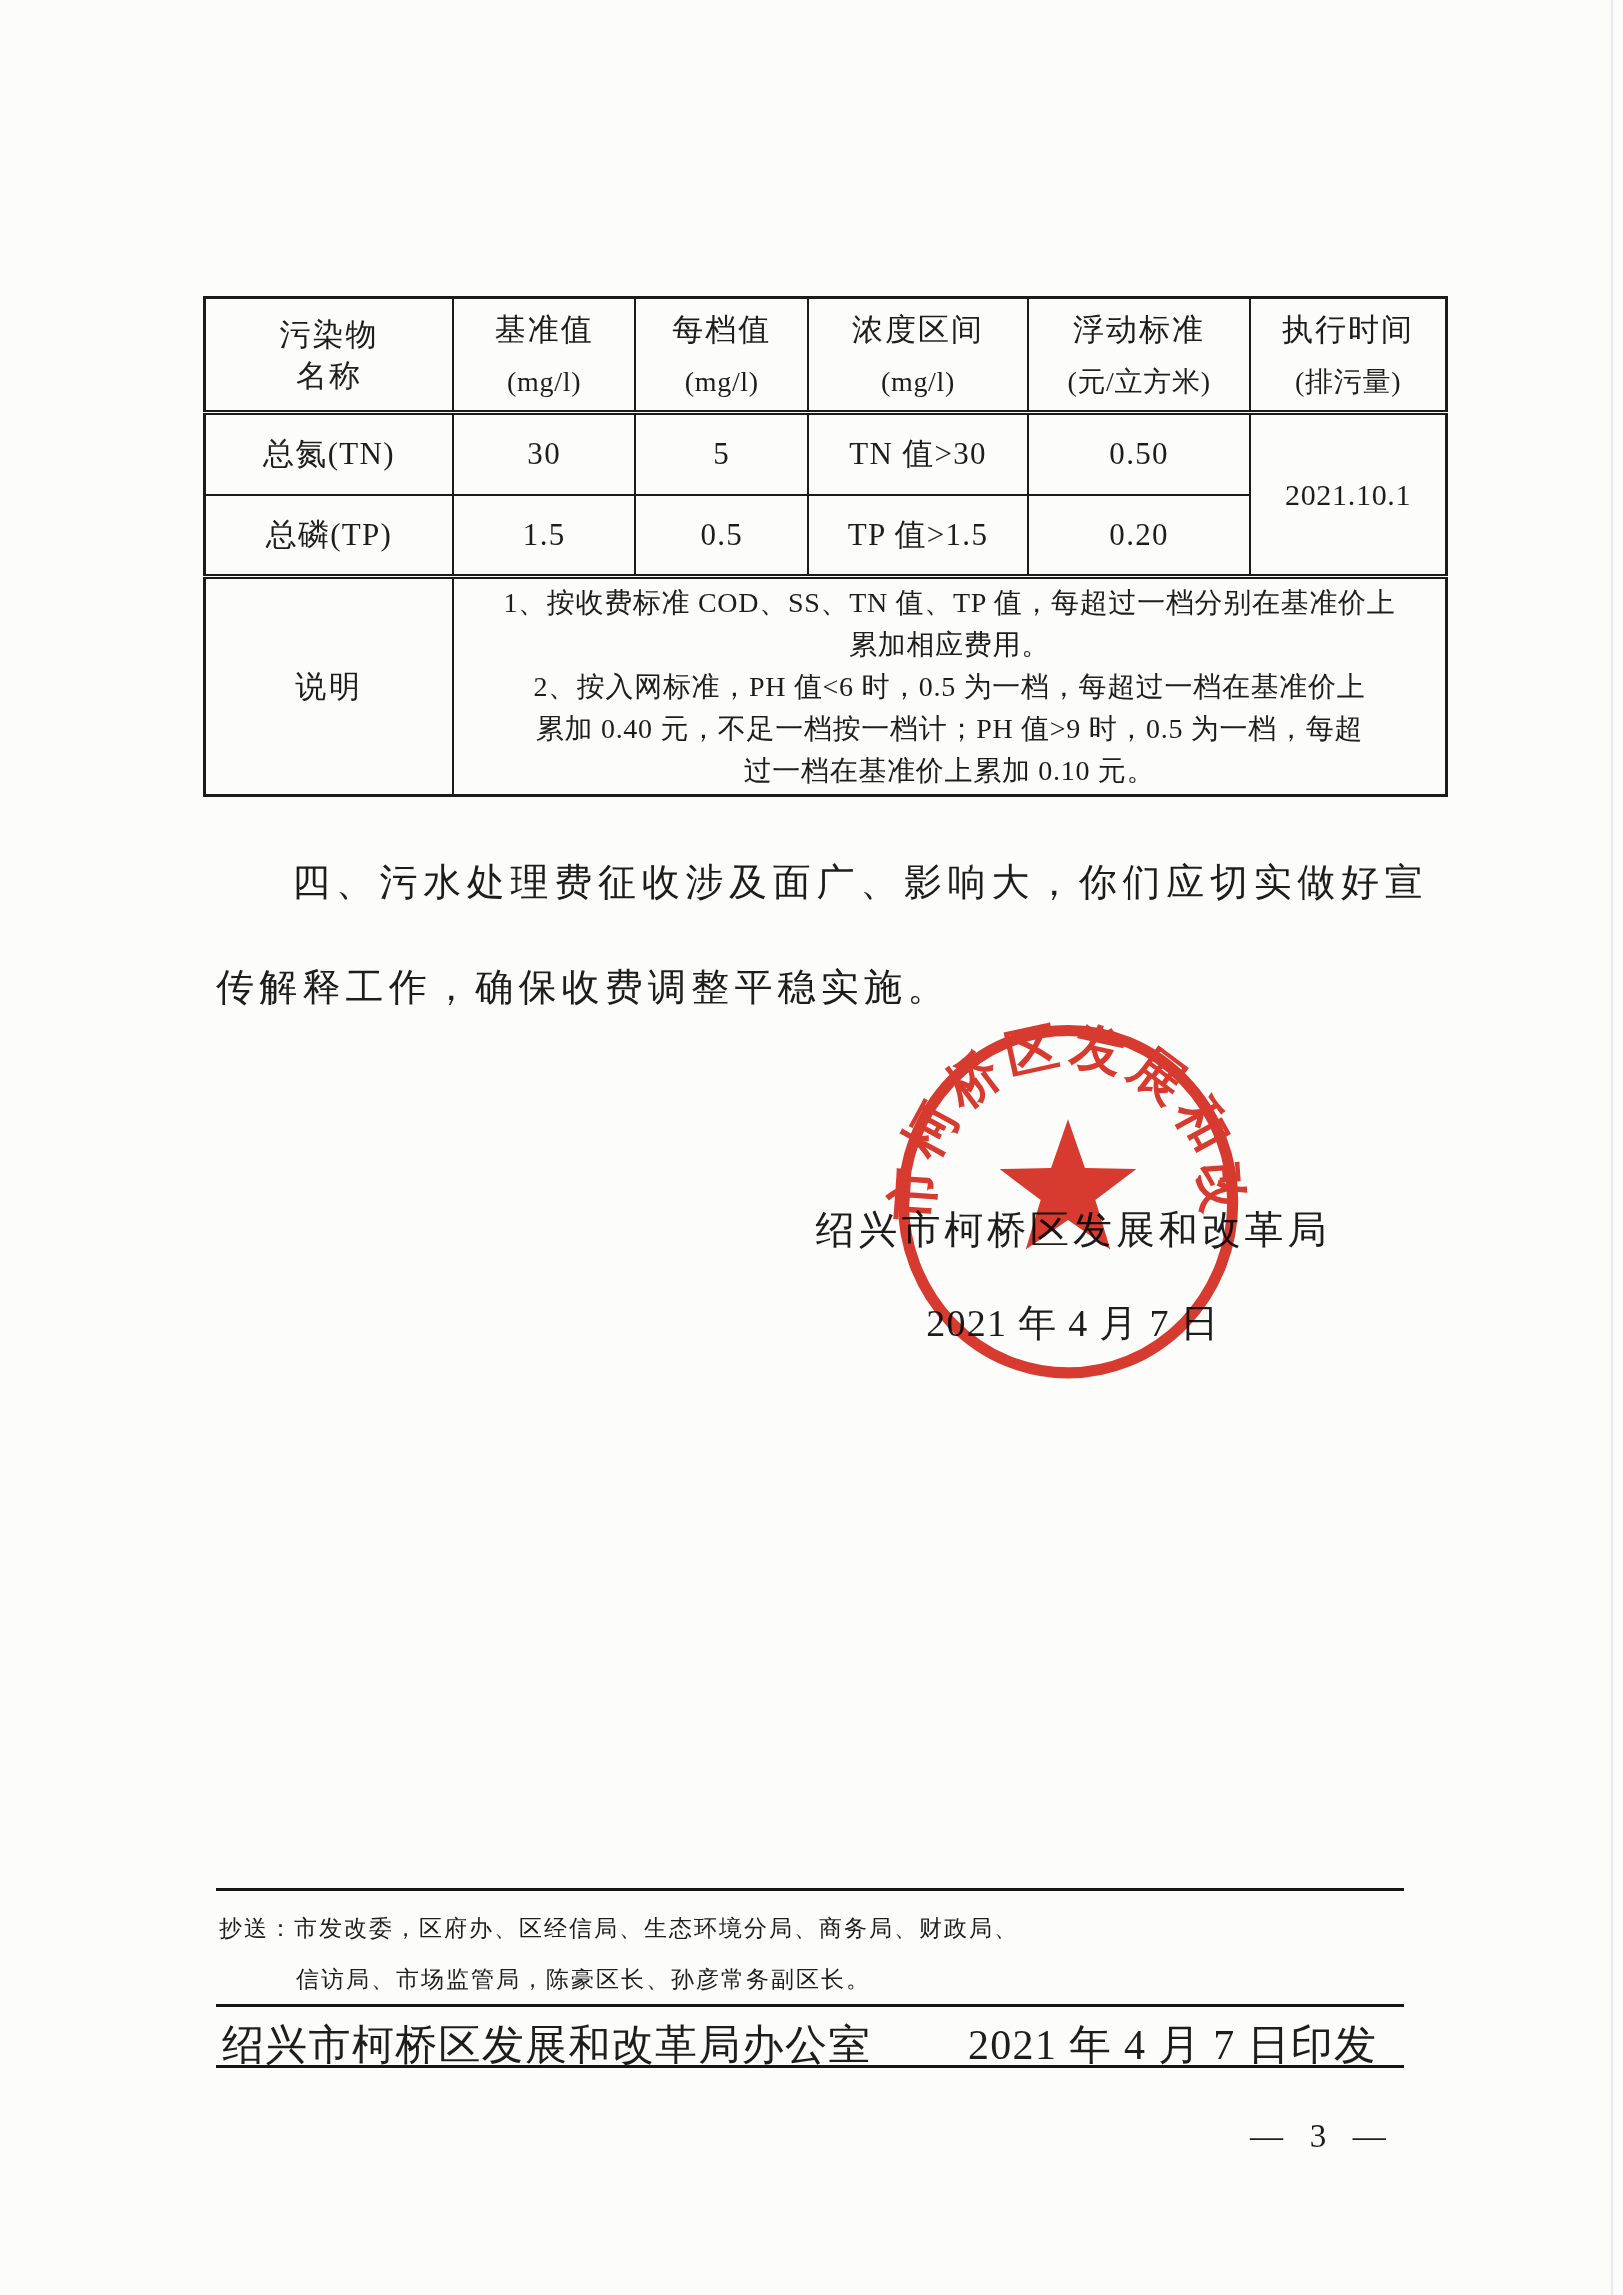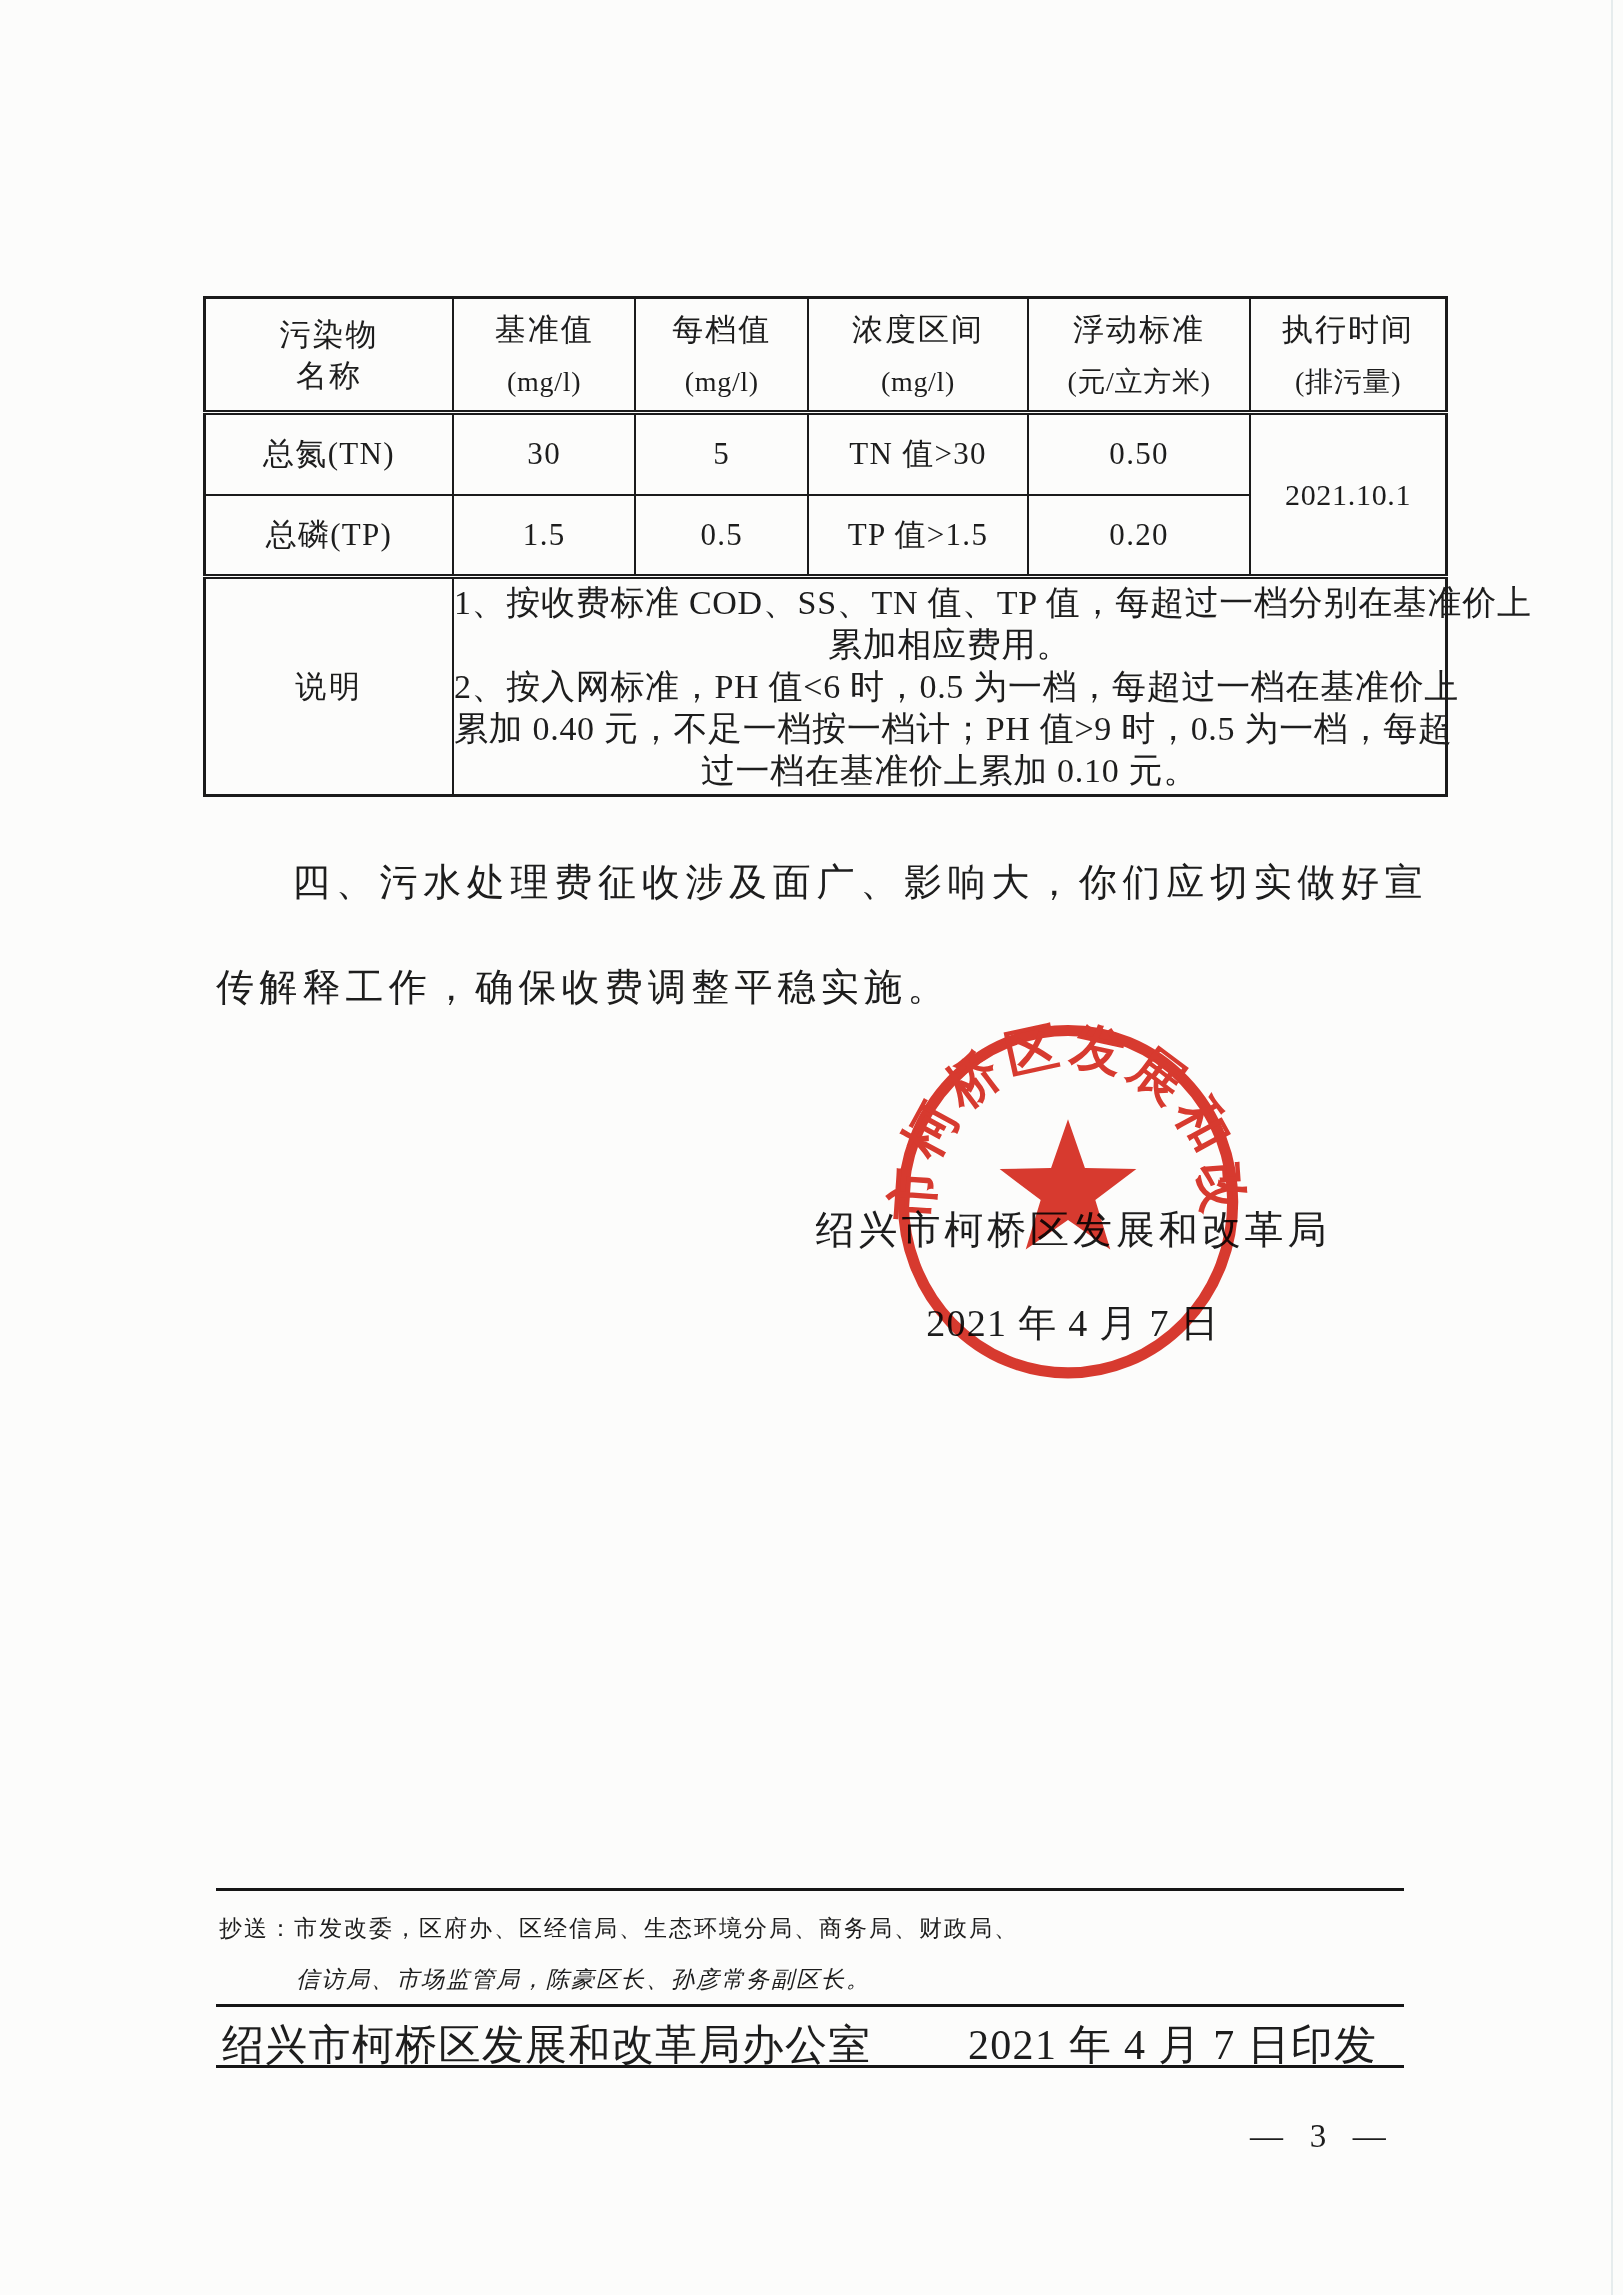--- a/index.html
+++ b/index.html
@@ -41,21 +41,21 @@
   .th-title{font-size:31px;line-height:41px;letter-spacing:2px;}
   .th-sub{font-size:28px;line-height:38px;letter-spacing:0.7px;margin-top:13px;}
   td.cell{font-size:31px;letter-spacing:1.3px;}
   td.exec-cell{font-size:30px;letter-spacing:0.7px;}
   td.notes-label{font-size:31px;letter-spacing:2.6px;}
   td.notes-cell{
     text-align:left;
     padding:9.2px 26px 9.2px 22px;
   }
   .note-line{
-    font-size:34px;
+    font-size:28px;
     line-height:42px;
     letter-spacing:0.7px;
     white-space:nowrap;
   }
 
   
   .body-text{
     position:absolute;left:216px;top:830px;width:1212px;
   }
   .body-text p{
@@ -86,21 +86,21 @@
 
   
   .rule{position:absolute;left:216px;width:1188px;height:3.3px;background:#161616;}
   .rule-1{top:1888px;}
   .rule-2{top:2004px;}
   .rule-3{top:2065px;}
   .cc-block{
     position:absolute;left:219px;top:1903px;width:1188px;
     font-size:23px;line-height:51px;letter-spacing:2px;
   }
-  .cc-line2{padding-left:77px;font-style:italic;}
+  .cc-line2{padding-left:77px;}
   .office-line{
     position:absolute;left:222px;top:2017px;width:1171px;
     display:flex;justify-content:space-between;align-items:center;
     font-size:42px;letter-spacing:1.3px;
   }
   .office-line .print-date{padding-right:15.7px;}
   .page-number{
     position:absolute;top:2118px;right:228px;
     font-size:33px;letter-spacing:9.2px;white-space:nowrap;
   }

